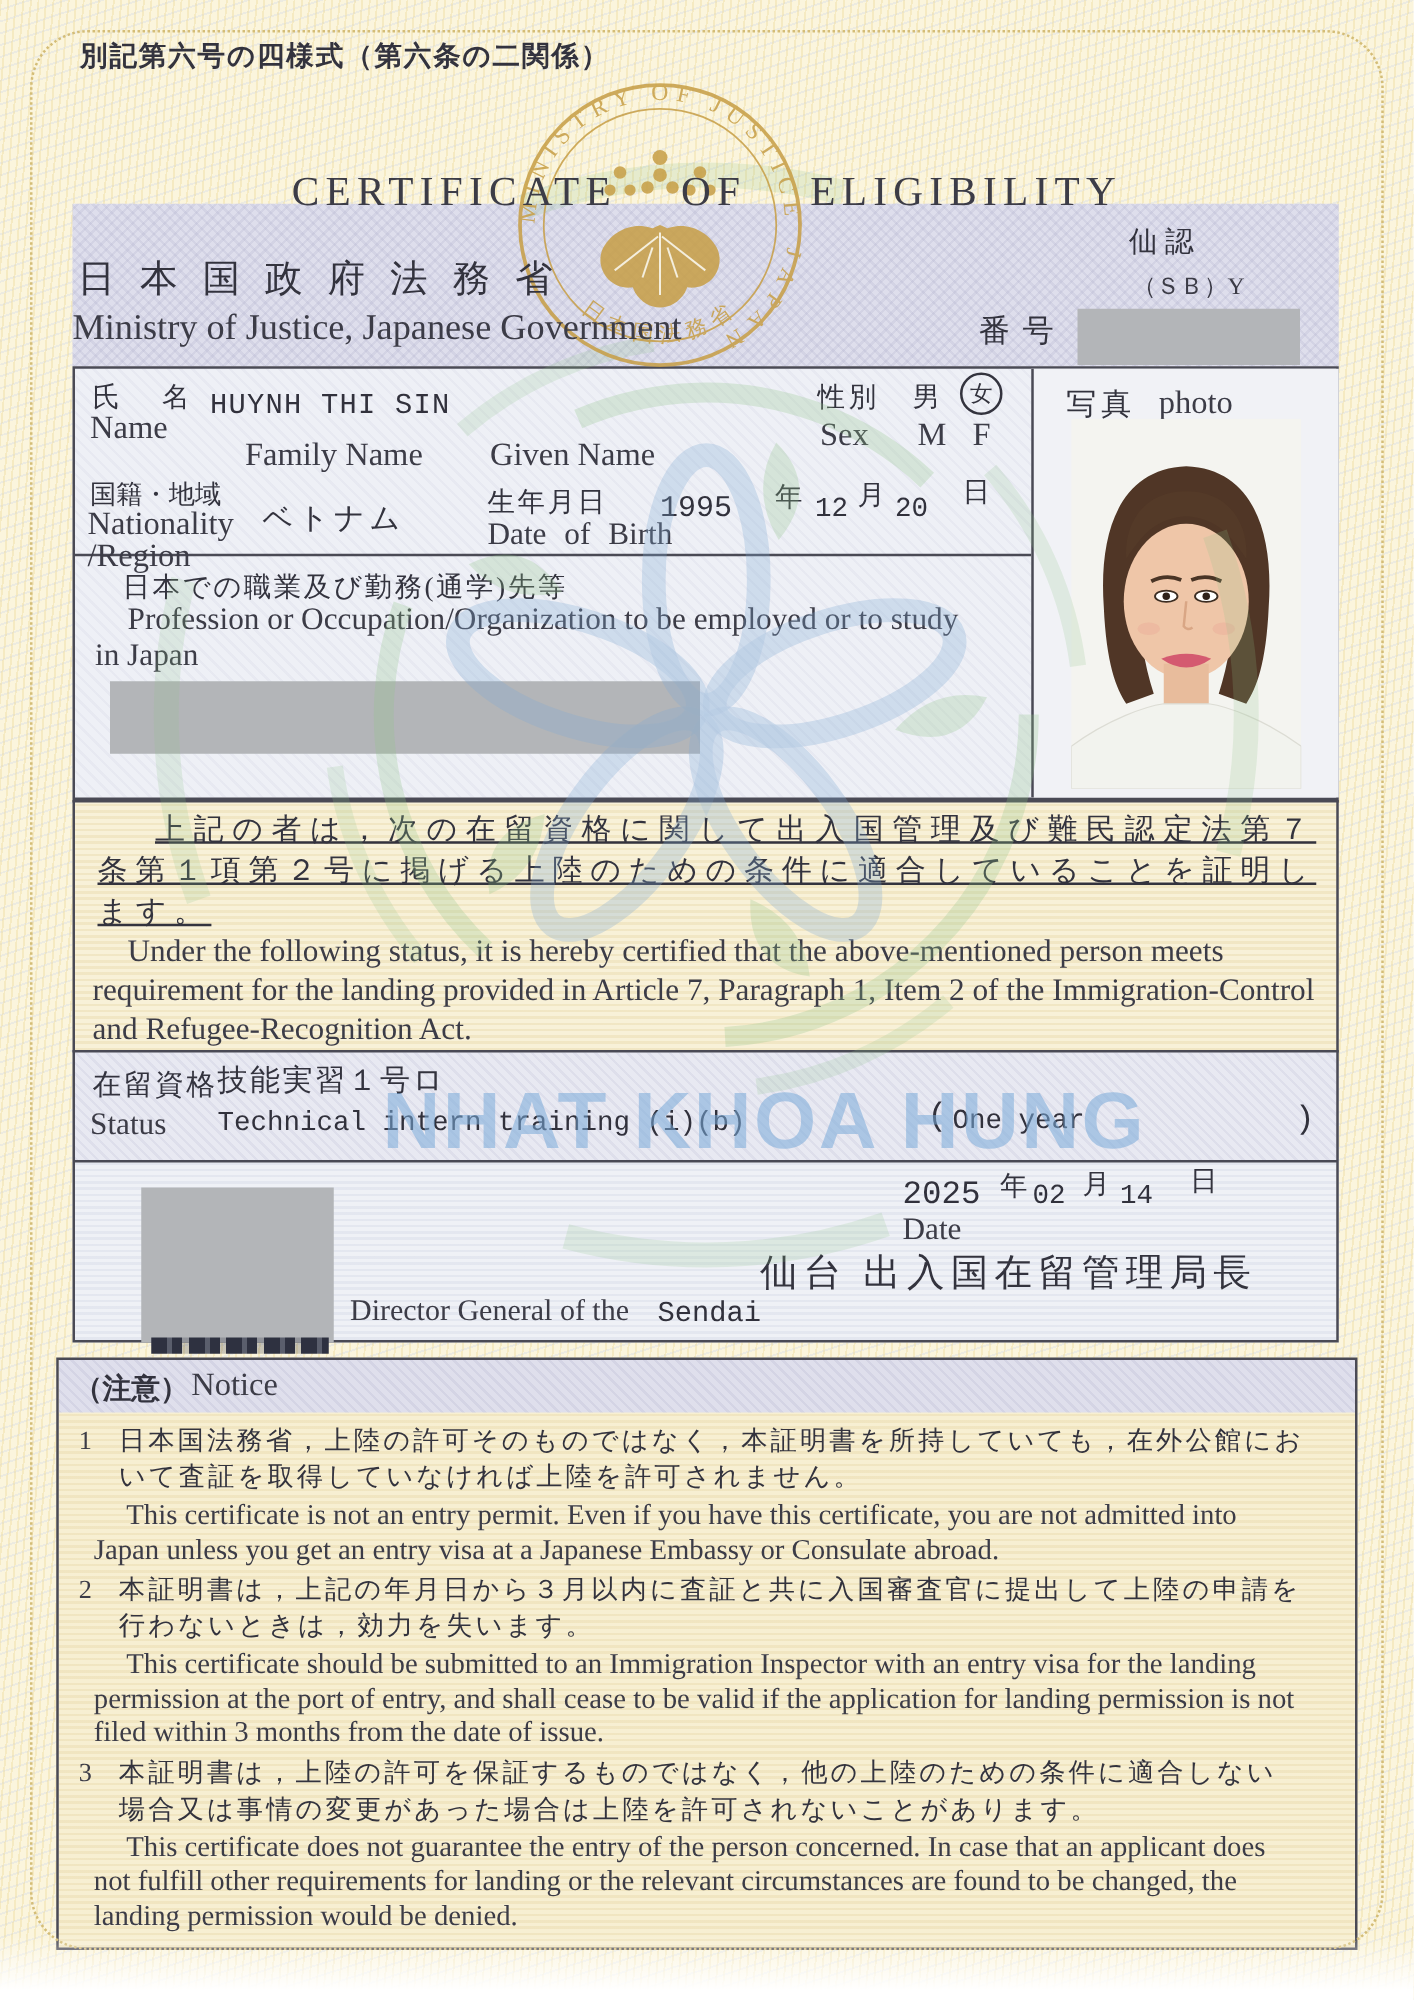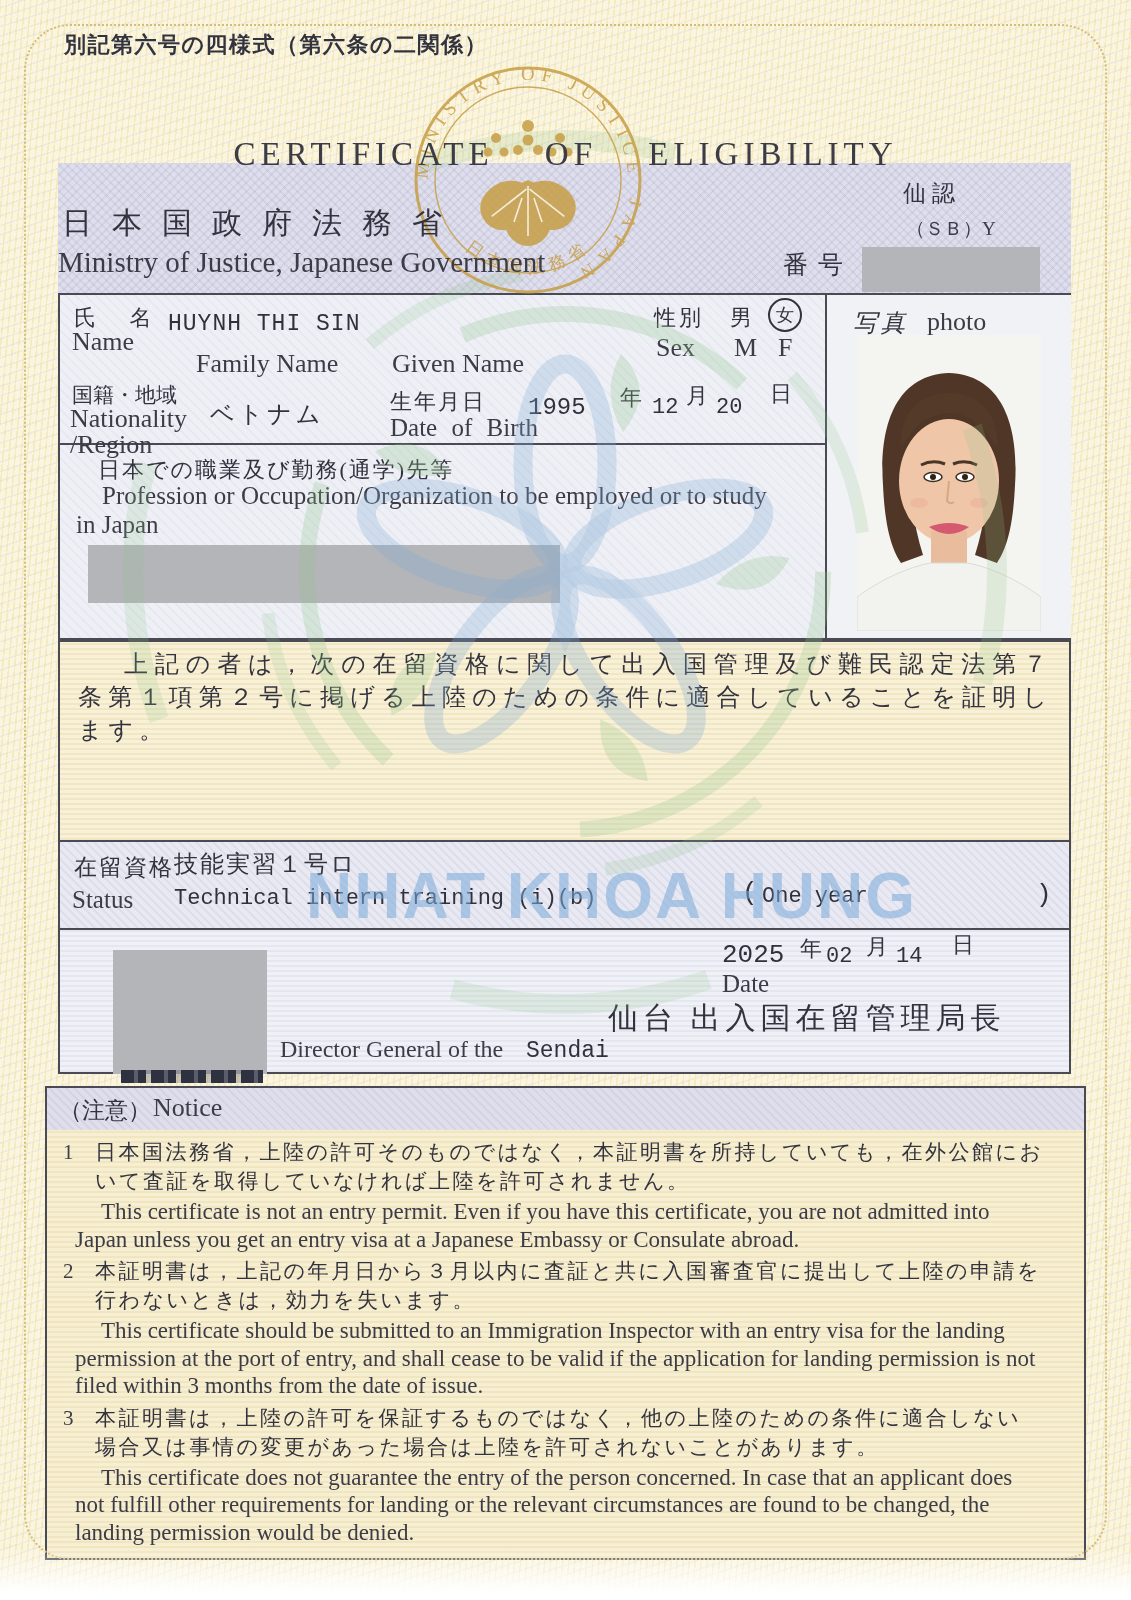--- a/index.html
+++ b/index.html
@@ -192,21 +192,21 @@
     <div class="t mono" style="left:656px;top:100px;font-size:22px;">20</div>
     <div class="t jp" style="left:710px;top:84px;font-size:22px;">日</div>
 
     <div class="tbl-hr"></div>
 
     <div class="t jp" style="left:38px;top:160px;font-size:22px;letter-spacing:2px;">日本での職業及び勤務(通学)先等</div>
     <div class="wrap en" style="left:16px;top:186px;width:712px;font-size:25px;line-height:29px;text-indent:26px;">Profession or Occupation/Organization to be employed or to study in Japan</div>
     <div class="redact" style="left:28px;top:250px;width:472px;height:58px;"></div>
 
     <div class="photo-cell">
-      <div class="t jp" style="left:26px;top:12px;font-size:24px;letter-spacing:4px;font-style:italic;">写真</div>
+      <div class="t jp" style="left:26px;top:12px;font-size:24px;letter-spacing:4px;">写真</div>
       <div class="t en" style="left:100px;top:12px;font-size:26px;">photo</div>
       <svg style="position:absolute;left:30px;top:40px;z-index:2;" width="184" height="296" viewBox="0 0 184 296">
         <rect width="184" height="296" fill="#f4f4f0"></rect>
         <path d="M92,38 C38,40 22,92 26,150 C28,196 36,216 44,228 L66,220 C50,170 52,120 64,100 C76,82 108,82 120,100 C132,120 134,170 118,220 L140,228 C148,216 156,196 158,150 C162,92 146,40 92,38 Z" fill="#503626"></path>
         <ellipse cx="92" cy="146" rx="50" ry="62" fill="#efc6a8"></ellipse>
         <path d="M92,58 C56,58 42,86 44,112 C60,88 70,80 92,78 C114,80 124,88 140,112 C142,86 128,58 92,58 Z" fill="#543a28"></path>
         <path d="M74,196 L74,232 Q92,244 110,232 L110,196 Z" fill="#e8bc9c"></path>
         <path d="M0,296 L0,262 C30,240 60,230 74,228 L110,228 C124,230 154,240 184,262 L184,296 Z" fill="#f2f3ee" stroke="#dcdcd4"></path>
         <path d="M64,130 Q76,124 88,129" stroke="#4a3526" stroke-width="3" fill="none"></path>
         <path d="M96,129 Q108,124 120,130" stroke="#4a3526" stroke-width="3" fill="none"></path>
@@ -216,21 +216,22 @@
         <circle cx="108" cy="142" r="3" fill="#2e211a"></circle>
         <path d="M92,146 L90,166 Q93,170 97,167" stroke="#d9a685" stroke-width="2" fill="none"></path>
         <ellipse cx="62" cy="168" rx="9" ry="5" fill="rgba(233,150,140,.25)"></ellipse>
         <ellipse cx="122" cy="168" rx="9" ry="5" fill="rgba(233,150,140,.25)"></ellipse>
         <path d="M72,192 Q92,184 112,192 Q92,206 72,192 Z" fill="#d45a70"></path>
       </svg>
     </div>
   </div>
 
   <div class="sec sec-cert">
-    <div class="wrap jp" style="left:18px;top:6px;width:975px;font-size:24px;line-height:33px;letter-spacing:6px;text-indent:46px;text-align:justify;">上記の者は，次の在留資格に関して出入国管理及び難民認定法第７条第１項第２号に掲げる上陸のための条件に適合していることを証明します。</div>
+    <div class="wrap jp" style="left:18px;top:6px;width:975px;font-size:24px;line-height:33px;letter-spacing:6px;text-indent:46px;text-align:justify;text-decoration:underline;">上記の者は，次の在留資格に関して出入国管理及び難民認定法第７条第１項第２号に掲げる上陸のための条件に適合していることを証明します。</div>
+    <div class="wrap en" style="left:14px;top:104px;width:990px;font-size:25px;line-height:31px;text-indent:28px;">Under the following status, it is hereby certified that the above-mentioned person meets requirement for the landing provided in Article 7, Paragraph 1, Item 2 of the Immigration-Control and Refugee-Recognition Act.</div>
   </div>
 
   <div class="sec sec-status">
     <div class="t jp" style="left:14px;top:10px;font-size:23px;letter-spacing:2px;">在留資格</div>
     <div class="t en" style="left:12px;top:44px;font-size:25px;">Status</div>
     <div class="t jp" style="left:114px;top:6px;font-size:24px;letter-spacing:2px;">技能実習１号ロ</div>
     <div class="t mono" style="left:114px;top:44px;font-size:22px;">Technical intern training (i)(b)</div>
     <div class="t mono" style="left:682px;top:36px;font-size:26px;">(</div>
     <div class="t mono" style="left:702px;top:42px;font-size:22px;">One year</div>
     <div class="t mono" style="left:976px;top:38px;font-size:26px;">)</div>
@@ -249,21 +250,21 @@
     <div class="t mono" style="left:466px;top:108px;font-size:23px;">Sendai</div>
     <div class="redact" style="left:53px;top:20px;width:154px;height:124px;"></div>
   </div>
 
   <div class="smudge"></div>
 
   <div class="wm-agency">NHAT KHOA HUNG</div>
 
   <div class="notice-box">
     <div class="notice-head" style="position:relative;">
-      <span class="t jp" style="left:12px;top:7px;font-size:23px;">（注意）</span>
+      <span class="t jp" style="left:12px;top:7px;font-size:23px;font-weight:bold;">（注意）</span>
       <span class="t en" style="left:106px;top:5px;font-size:26px;">Notice</span>
     </div>
     <div class="notice-body">
       <p class="n-jp jp">
         <span class="n-num en">1</span>
         <span>日本国法務省，上陸の許可そのものではなく，本証明書を所持していても，在外公館において査証を取得していなければ上陸を許可されません。</span>
       </p>
       <p class="n-en en">This certificate is not an entry permit. Even if you have this certificate, you are not admitted into Japan unless you get an entry visa at a Japanese Embassy or Consulate abroad.</p>
       <p class="n-jp jp">
         <span class="n-num en">2</span>

